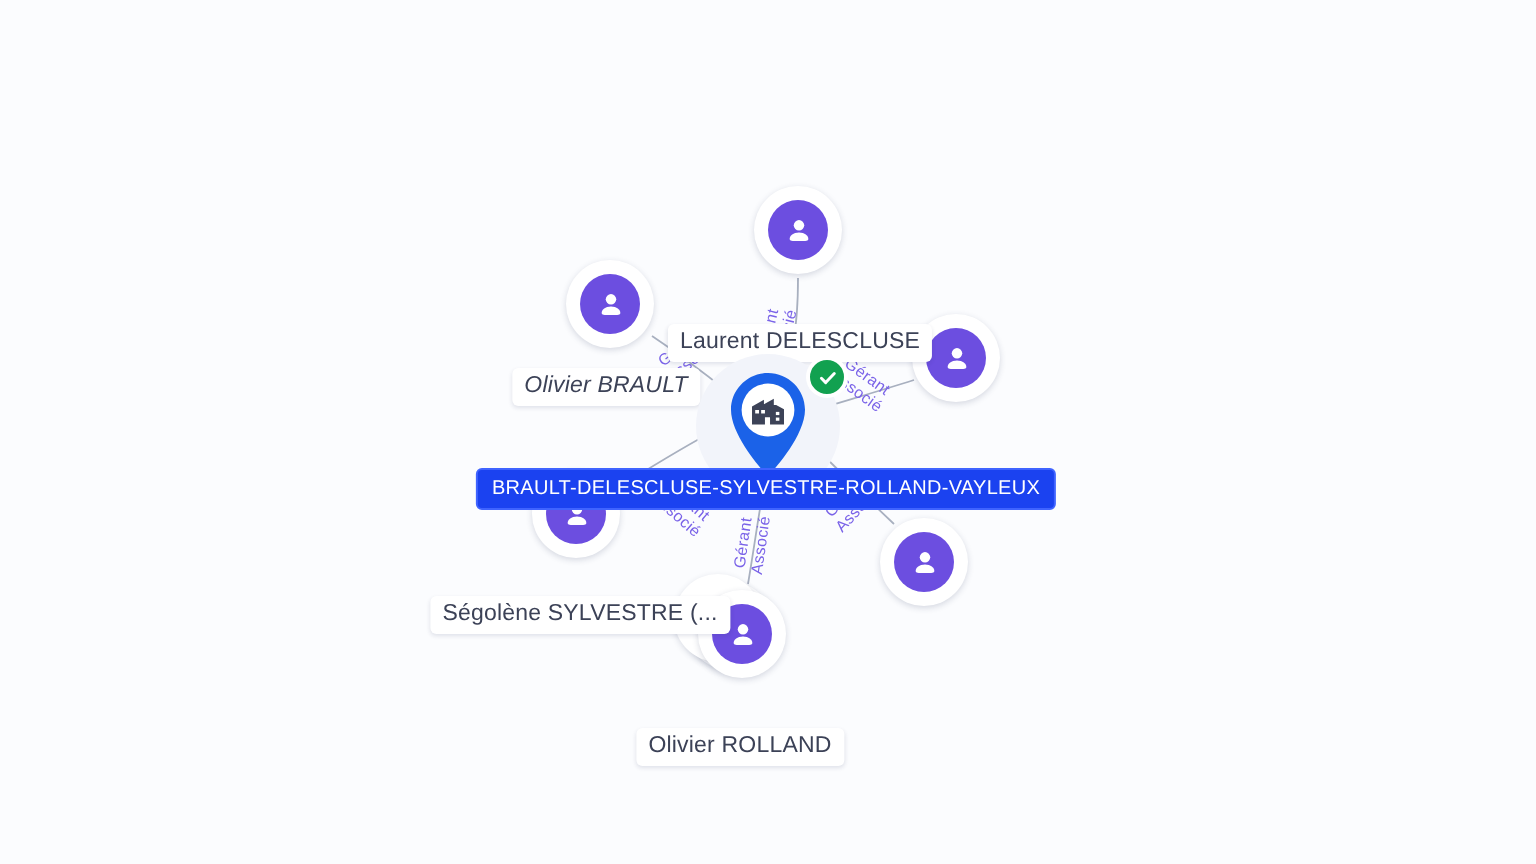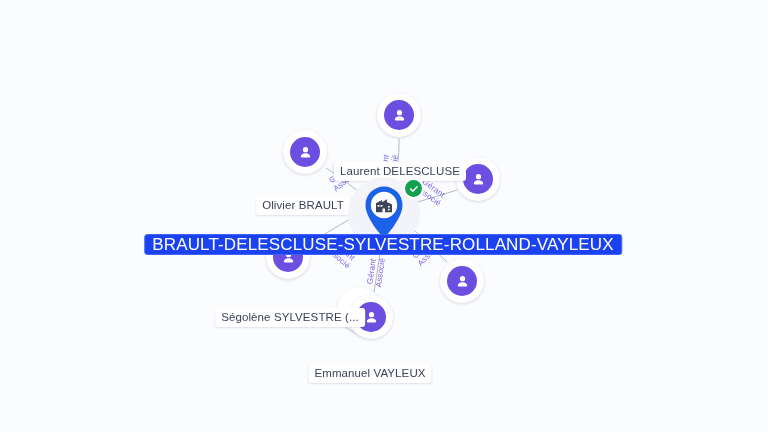--- a/index.html
+++ b/index.html
@@ -116,21 +116,21 @@
     border-radius: 3px;
     padding: 2px 6px;
     box-shadow: 0 1px 2px rgba(40,50,90,0.13);
     letter-spacing: .1px;
     margin-top: 32px;
   }
   .company-label {
     position: absolute;
     transform: translate(-50%, 0);
     white-space: nowrap;
-    font-size: 17px;
+    font-size: 10px;
     line-height: 15px;
     color: #ffffff;
     background: #1b42f0;
     border: 1px solid #3f63ff;
     border-radius: 3px;
     padding: 2px 7px;
     font-weight: 400;
     letter-spacing: .15px;
     z-index: 40;
   }
@@ -217,21 +217,21 @@
   <div class="node" style="left:305px; top:152px; z-index:20;">
     <div class="person-disc">
       <div class="avatar-circle">
         <svg width="17" height="17" viewBox="0 0 24 24" fill="#ffffff">
           <circle cx="12" cy="8" r="3.7"></circle>
           <path d="M12 13c-4 0-6.6 2.2-6.6 4.6 0 .9 1 1.4 2.2 1.4h8.8c1.2 0 2.2-.5 2.2-1.4C18.6 15.2 16 13 12 13z"></path>
         </svg>
       </div>
     </div>
   </div>
-  <div class="node-label" style="left:303px; top:164px; z-index:30;">Olivier BRAULT</div>
+  <div class="node-label" style="left:303px; top:152px; z-index:30;font-style:italic;">Olivier BRAULT</div>
 
   <div class="node" style="left:478px; top:179px; z-index:20;">
     <div class="person-disc">
       <div class="avatar-circle">
         <svg width="17" height="17" viewBox="0 0 24 24" fill="#ffffff">
           <circle cx="12" cy="8" r="3.7"></circle>
           <path d="M12 13c-4 0-6.6 2.2-6.6 4.6 0 .9 1 1.4 2.2 1.4h8.8c1.2 0 2.2-.5 2.2-1.4C18.6 15.2 16 13 12 13z"></path>
         </svg>
       </div>
     </div>
@@ -251,33 +251,33 @@
   <div class="node" style="left:371px; top:317px; z-index:20;">
     <div class="person-disc stacked">
       <div class="avatar-circle">
         <svg width="17" height="17" viewBox="0 0 24 24" fill="#ffffff">
           <circle cx="12" cy="8" r="3.7"></circle>
           <path d="M12 13c-4 0-6.6 2.2-6.6 4.6 0 .9 1 1.4 2.2 1.4h8.8c1.2 0 2.2-.5 2.2-1.4C18.6 15.2 16 13 12 13z"></path>
         </svg>
       </div>
     </div>
   </div>
-  <div class="node-label" style="left:370px; top:332px; z-index:30;">Emmanuel VAYLEUX</div>
+  <div class="node-label" style="left:370px; top:332px; z-index:30;">Olivier ROLLAND</div>
 
   <div class="node" style="left:288px; top:257px; z-index:20;">
     <div class="person-disc">
       <div class="avatar-circle">
         <svg width="17" height="17" viewBox="0 0 24 24" fill="#ffffff">
           <circle cx="12" cy="8" r="3.7"></circle>
           <path d="M12 13c-4 0-6.6 2.2-6.6 4.6 0 .9 1 1.4 2.2 1.4h8.8c1.2 0 2.2-.5 2.2-1.4C18.6 15.2 16 13 12 13z"></path>
         </svg>
       </div>
     </div>
   </div>
-  <div class="node-label" style="left:290px; top:276px; z-index:30;">Ségolène SYLVESTRE (...</div>
+  <div class="node-label" style="left:290px; top:266px; z-index:30;">Ségolène SYLVESTRE (...</div>
 
   <div class="node" style="left:384px; top:213px; z-index:35;">
     <div class="pin-wrap">
       <div class="pin">
         <svg width="44" height="56" viewBox="0 0 44 56">
           <path d="M22 1.5C11.8 1.5 3.5 9.7 3.5 19.9c0 12.6 14.9 29.3 17.2 31.8.7.8 1.9.8 2.6 0 2.3-2.5 17.2-19.2 17.2-31.8C40.5 9.7 32.2 1.5 22 1.5z" fill="#1b62e8"></path>
           <circle cx="22" cy="20" r="13.2" fill="#ffffff"></circle>
         </svg>
         <div style="position:absolute; left:0; top:0; width:44px; height:40px; display:flex; align-items:center; justify-content:center;">
           <svg width="18" height="16" viewBox="0 0 24 22" fill="#3c4257">

